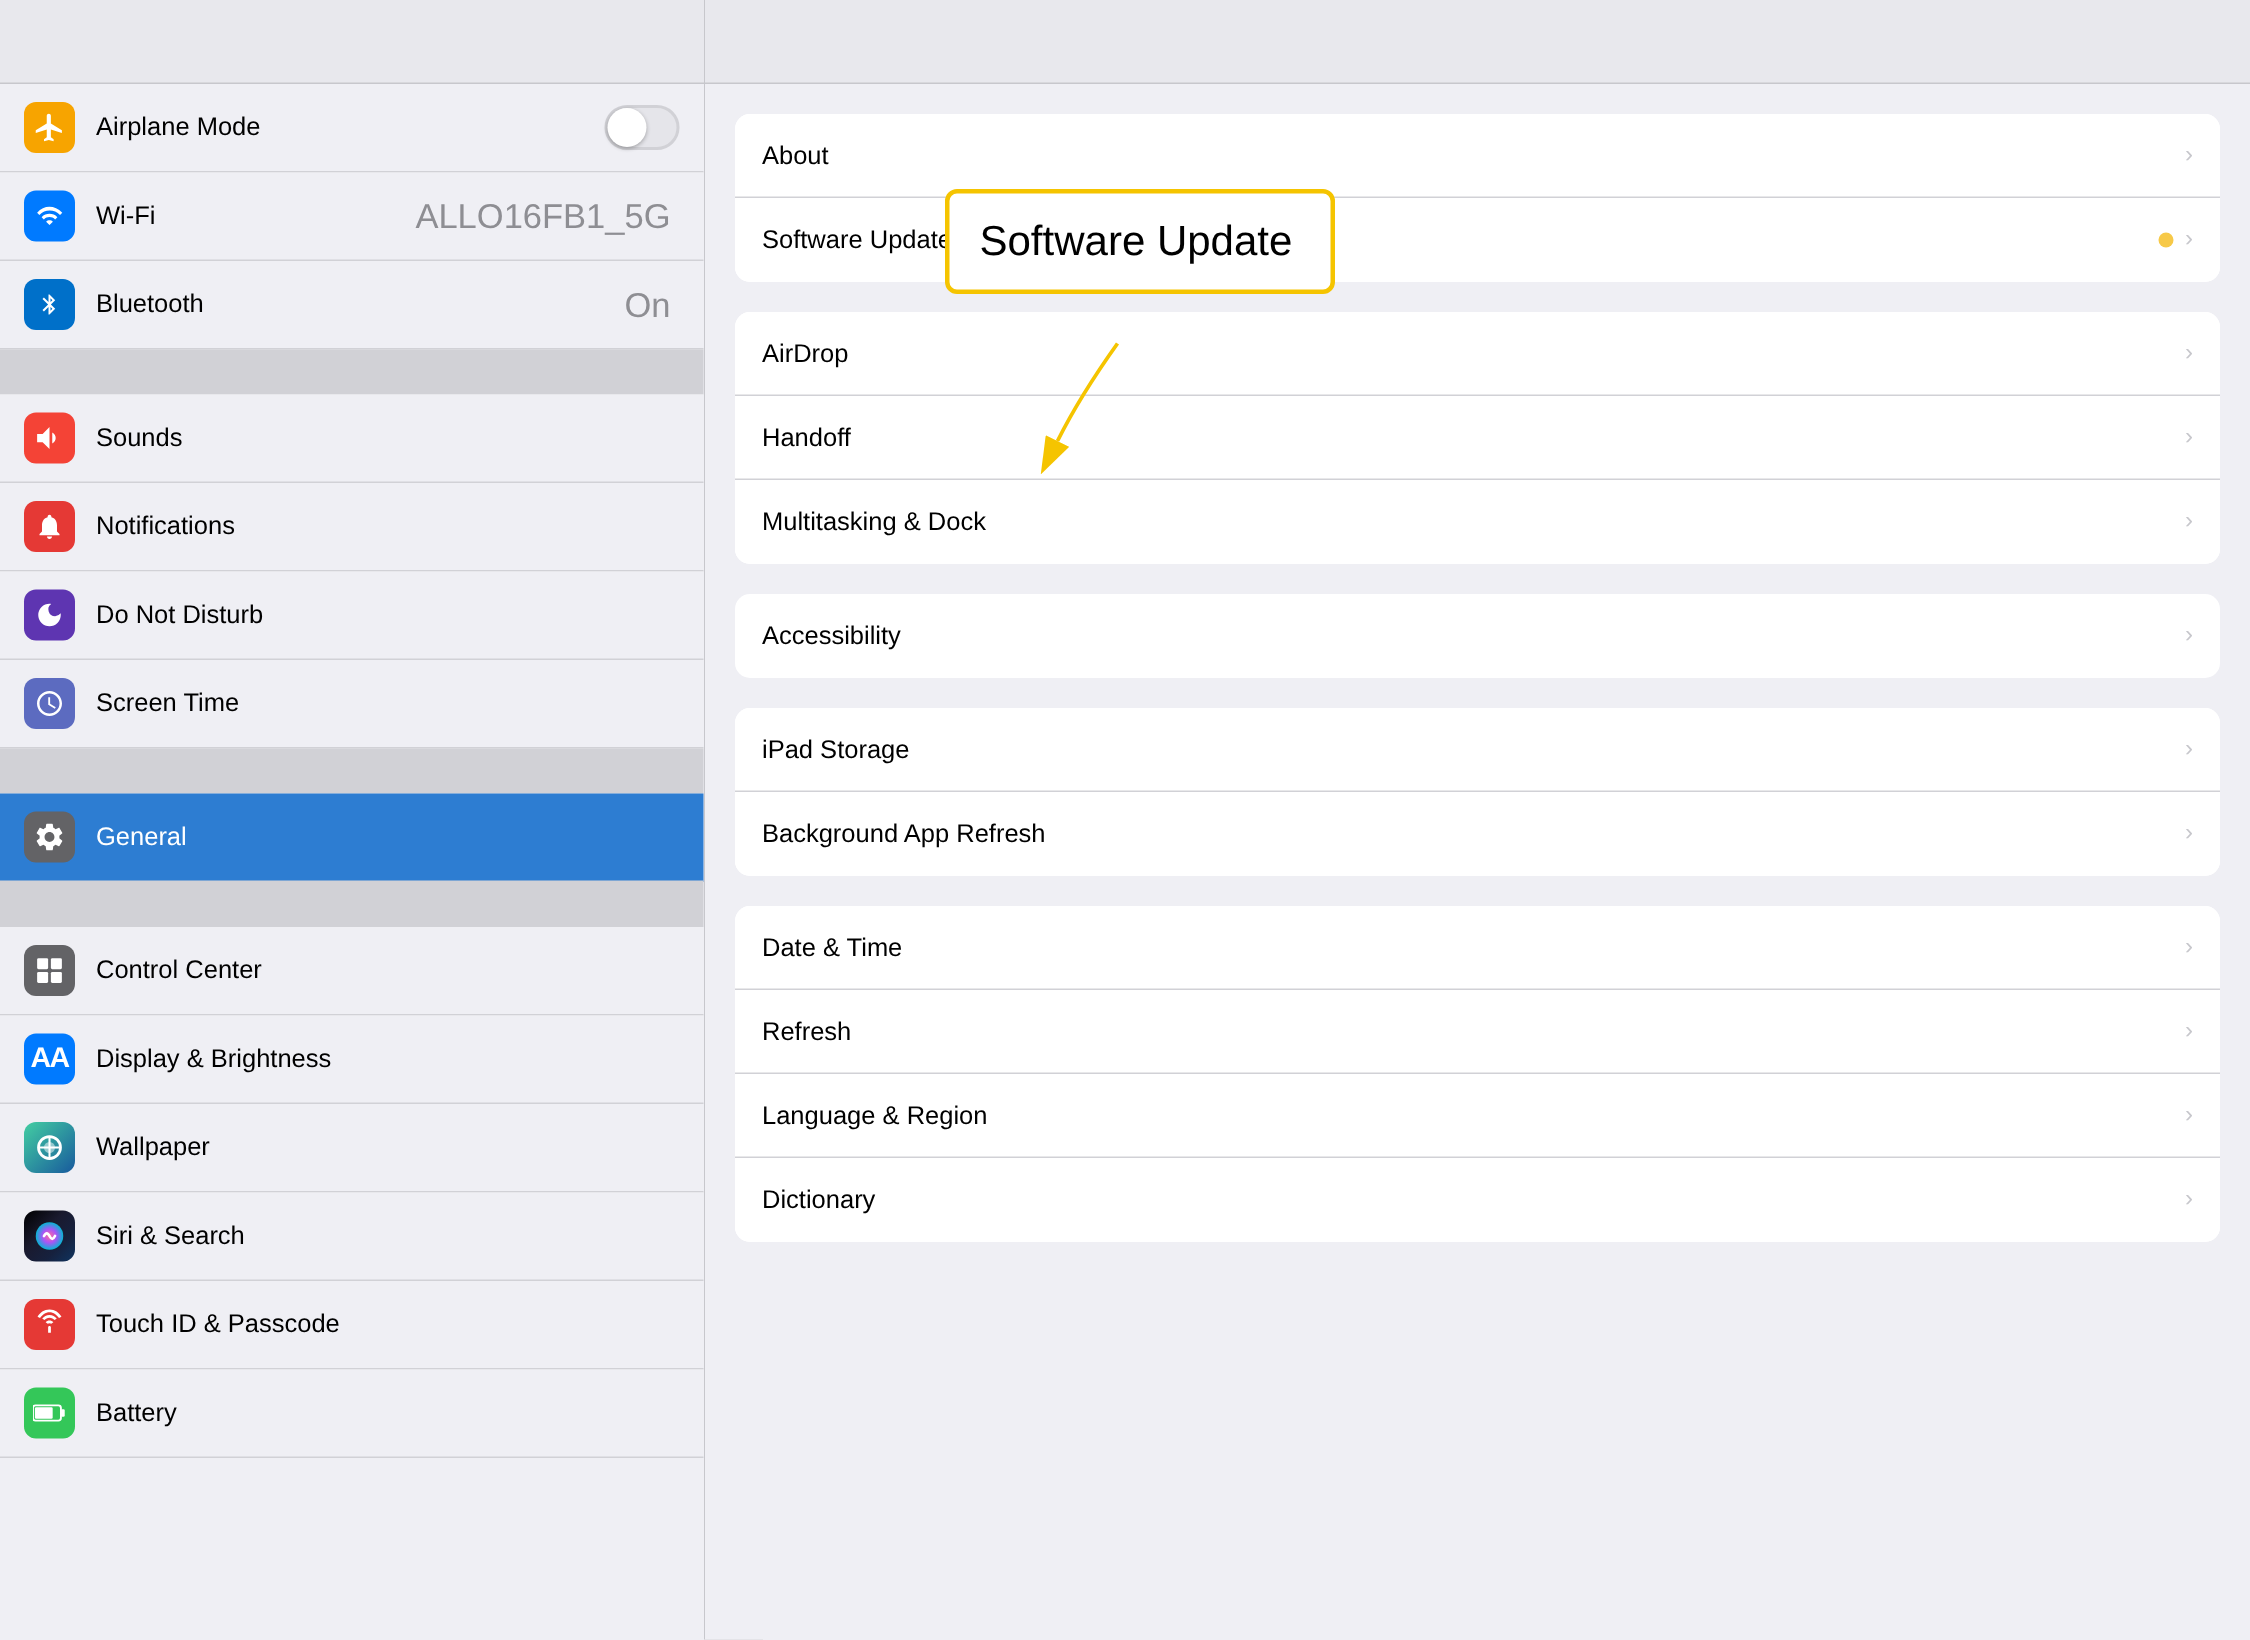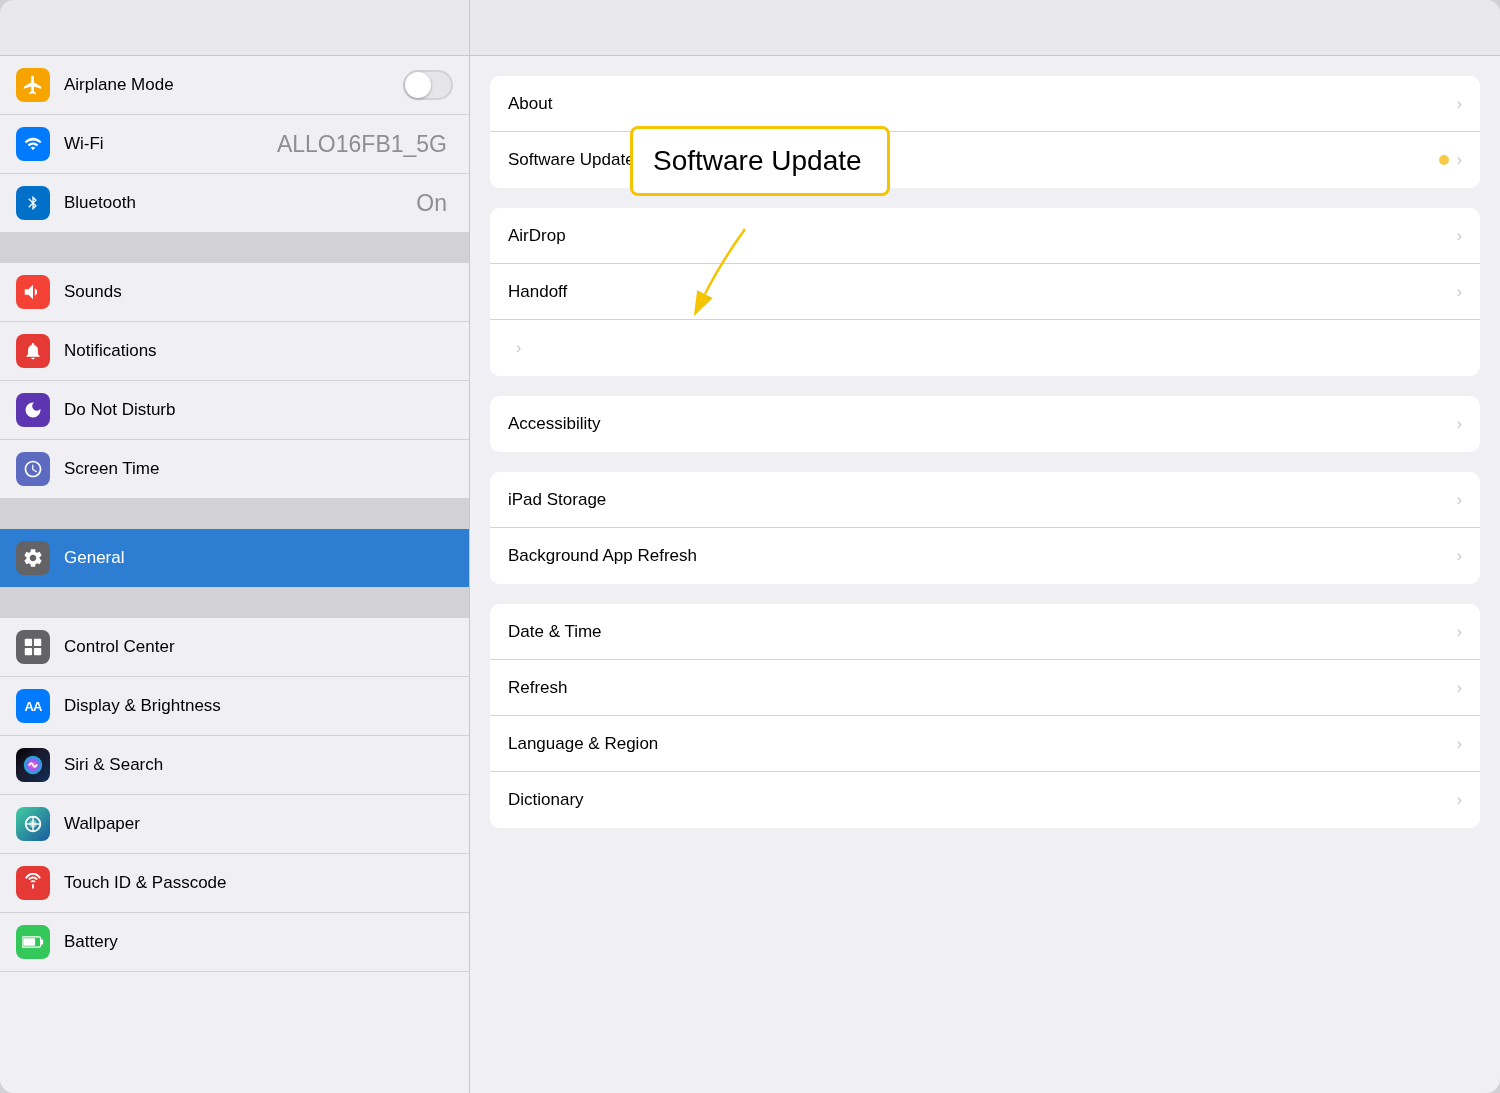--- a/index.html
+++ b/index.html
@@ -24,21 +24,20 @@
     .top-bar-title {
       font-size: 18px;
       font-weight: 600;
       color: #000;
     }
 
     .main-content {
       display: flex;
       flex: 1;
       overflow: hidden;
-      border-radius: 14px;
     }
 
     
     .sidebar {
       width: 470px;
       background: #efeff4;
       border-right: 1px solid #c7c7cc;
       overflow-y: auto;
     }
 
@@ -295,52 +294,52 @@
               <rect x="3" y="3" width="8" height="8" rx="1"></rect>
               <rect x="13" y="3" width="8" height="8" rx="1"></rect>
               <rect x="3" y="13" width="8" height="8" rx="1"></rect>
               <rect x="13" y="13" width="8" height="8" rx="1"></rect>
             </svg>
           </div>
           <span class="item-label">Control Center</span>
         </div>
         <div class="sidebar-item">
           <div class="icon-wrap icon-blue">
-            <span style="font-size:13px; font-weight:bold; letter-spacing:-1px;">AA</span>
+            <span style="font-size:19px; font-weight:bold; letter-spacing:-1px;">AA</span>
           </div>
           <span class="item-label">Display &amp; Brightness</span>
+        </div>
+        <div class="sidebar-item">
+          <div class="icon-wrap icon-gradient-wallpaper">
+            <svg width="22" height="22" viewBox="0 0 24 24" fill="white">
+              <circle cx="12" cy="12" r="8" fill="none" stroke="white" stroke-width="2"></circle>
+              <circle cx="12" cy="12" r="4" fill="white" opacity="0.5"></circle>
+              <line x1="12" y1="4" x2="12" y2="20" stroke="white" stroke-width="1.5"></line>
+              <line x1="4" y1="12" x2="20" y2="12" stroke="white" stroke-width="1.5"></line>
+            </svg>
+          </div>
+          <span class="item-label">Wallpaper</span>
         </div>
         <div class="sidebar-item">
           <div class="icon-wrap icon-gradient-siri">
             <svg width="22" height="22" viewBox="0 0 24 24" fill="none">
               <circle cx="12" cy="12" r="10" fill="url(#siri-grad)"></circle>
               <defs>
                 <radialGradient id="siri-grad">
                   <stop offset="0%" stop-color="#ff6b9d"></stop>
                   <stop offset="50%" stop-color="#a855f7"></stop>
                   <stop offset="100%" stop-color="#06b6d4"></stop>
                 </radialGradient>
               </defs>
               <path d="M8 12 Q10 8 12 12 Q14 16 16 12" stroke="white" stroke-width="2" fill="none" stroke-linecap="round"></path>
             </svg>
           </div>
           <span class="item-label">Siri &amp; Search</span>
         </div>
         <div class="sidebar-item">
-          <div class="icon-wrap icon-gradient-wallpaper">
-            <svg width="22" height="22" viewBox="0 0 24 24" fill="white">
-              <circle cx="12" cy="12" r="8" fill="none" stroke="white" stroke-width="2"></circle>
-              <circle cx="12" cy="12" r="4" fill="white" opacity="0.5"></circle>
-              <line x1="12" y1="4" x2="12" y2="20" stroke="white" stroke-width="1.5"></line>
-              <line x1="4" y1="12" x2="20" y2="12" stroke="white" stroke-width="1.5"></line>
-            </svg>
-          </div>
-          <span class="item-label">Wallpaper</span>
-        </div>
-        <div class="sidebar-item">
           <div class="icon-wrap icon-fingerprint">
             <svg width="22" height="22" viewBox="0 0 24 24" fill="white">
               <path d="M12 1C8.1 1 4.9 3.2 3.3 6.4l1.8.9C6.5 5 9.1 3 12 3s5.5 2 6.9 4.3l1.8-.9C19.1 3.2 15.9 1 12 1zm0 4c-2.2 0-4.1 1.1-5.3 2.7l1.6 1.1C9.1 7.7 10.5 7 12 7s2.9.7 3.7 1.8l1.6-1.1C16.1 6.1 14.2 5 12 5zm0 4c-1.1 0-2.1.5-2.8 1.3l1.5 1.2c.3-.3.8-.5 1.3-.5s1 .2 1.3.5l1.5-1.2C14.1 9.5 13.1 9 12 9zm0 4c-.6 0-1 .4-1 1v4h2v-4c0-.6-.4-1-1-1z"></path>
             </svg>
           </div>
           <span class="item-label">Touch ID &amp; Passcode</span>
         </div>
         <div class="sidebar-item">
           <div class="icon-wrap icon-green">
             <svg width="22" height="14" viewBox="0 0 26 14" fill="white">
@@ -374,20 +373,21 @@
         <div class="settings-group">
           <div class="settings-row">
             <span class="settings-row-label">AirDrop</span>
             <span class="chevron">›</span>
           </div>
           <div class="settings-row">
             <span class="settings-row-label">Handoff</span>
             <span class="chevron">›</span>
           </div>
           <div class="settings-row">
+            <span class="settings-row-label">Multitasking &amp; Dock</span>
             <span class="chevron">›</span>
           </div>
         </div>
         <div class="settings-group">
           <div class="settings-row">
             <span class="settings-row-label">Accessibility</span>
             <span class="chevron">›</span>
           </div>
         </div>
         <div class="settings-group">

